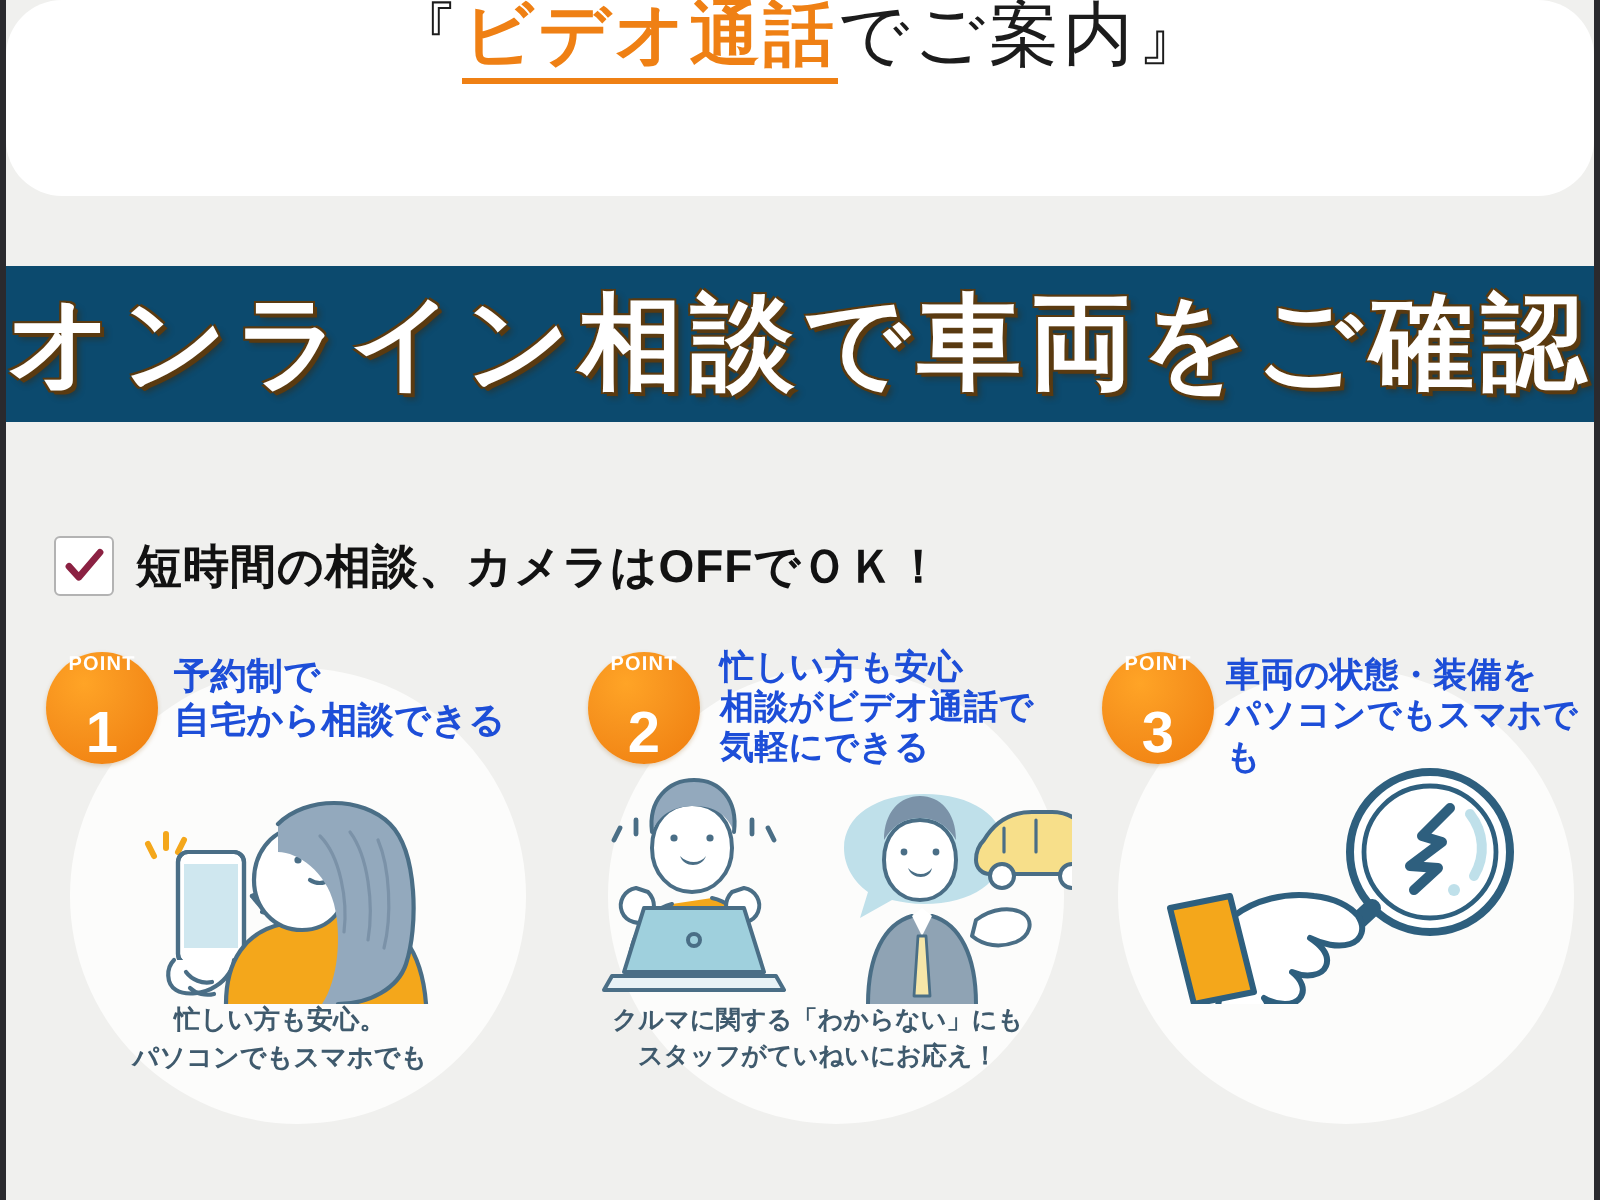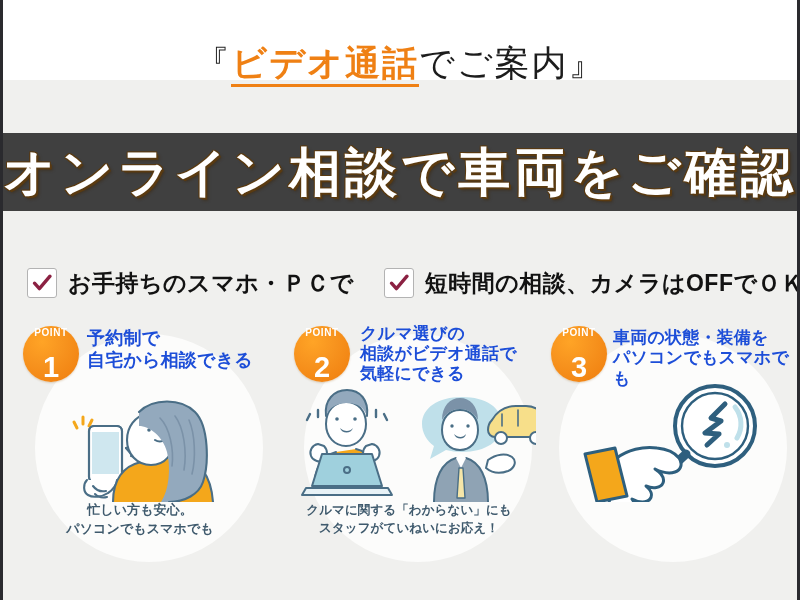--- a/index.html
+++ b/index.html
@@ -24,25 +24,26 @@
     border-right: 3px solid #2a2a2e;
     overflow: hidden;
   }
 
   
   .header {
     position: absolute;
     left: 0;
     top: 0;
     width: 100%;
-    height: 80px;
+    height: 98px;
     background: #ffffff;
     display: flex;
-    align-items: flex-end;
+    align-items: flex-start;
     justify-content: center;
+    border-radius: 28px;
   }
   .header-title {
     font-size: 35px;
     font-weight: bold;
     letter-spacing: 2px;
     white-space: nowrap;
     color: #1c1c1c;
     line-height: 1;
   }
   .header-title .bracket {
@@ -59,24 +60,24 @@
     font-weight: normal;
   }
 
   
   .band {
     position: absolute;
     left: 0;
     top: 133px;
     width: 100%;
     height: 78px;
-    background: #404040;
+    background: #0c4a6e;
     display: flex;
     align-items: center;
-    justify-content: flex-start;
+    justify-content: flex-end;
   }
   .band-text {
     font-size: 52px;
     font-weight: bold;
     color: #ffffff;
     letter-spacing: 4px;
     white-space: nowrap;
     line-height: 1;
     text-shadow:
       2px 2px 0 #5a3a10,
@@ -241,28 +242,20 @@
     <div class="band-text">オンライン相談で車両をご確認</div>
   </div>
 
   <div class="check-row">
     <div class="check-item">
       <span class="check-box">
         <svg width="22" height="22" viewBox="0 0 22 22">
           <path d="M3.5 11.2 L8.4 16.6 L19 4.2" fill="none" stroke="#8B2142" stroke-width="3.4" stroke-linecap="round" stroke-linejoin="round"></path>
         </svg>
       </span>
-      <span class="check-label">お手持ちのスマホ・ＰＣで</span>
-    </div>
-    <div class="check-item">
-      <span class="check-box">
-        <svg width="22" height="22" viewBox="0 0 22 22">
-          <path d="M3.5 11.2 L8.4 16.6 L19 4.2" fill="none" stroke="#8B2142" stroke-width="3.4" stroke-linecap="round" stroke-linejoin="round"></path>
-        </svg>
-      </span>
       <span class="check-label">短時間の相談、カメラはOFFでＯＫ！</span>
     </div>
   </div>
 
   <div class="points">
 
     <div class="point p1">
       <div class="circle-bg"></div>
       <div class="badge">
         <span class="badge-word">POINT</span>
@@ -309,21 +302,21 @@
       <div class="caption">忙しい方も安心。
 パソコンでもスマホでも</div>
     </div>
 
     <div class="point p2">
       <div class="circle-bg"></div>
       <div class="badge">
         <span class="badge-word">POINT</span>
         <span class="badge-num">2</span>
       </div>
-      <div class="point-title">クルマ選びの
+      <div class="point-title">忙しい方も安心
 相談がビデオ通話で
 気軽にできる</div>
       <div class="art">
         <svg width="240" height="118" viewBox="0 0 240 118">
           <g fill="none" stroke="#4A6E86" stroke-width="2" stroke-linecap="round" stroke-linejoin="round">
 
             <path d="M126 40 c0 -16 16 -27 40 -27 c24 0 40 11 40 27 c0 17 -16 28 -40 28 c-6 0 -11 -1 -16 -2 l-16 9 l4 -13 c-7 -5 -12 -13 -12 -22 z" fill="#bfe0ea" stroke="none"></path>
 
             <path d="M14 30 L11 36 M22 26 L22 33" stroke="#4A6E86" stroke-width="2.4"></path>
             <path d="M88 30 L91 36 M80 26 L80 33" stroke="#4A6E86" stroke-width="2.4"></path>

